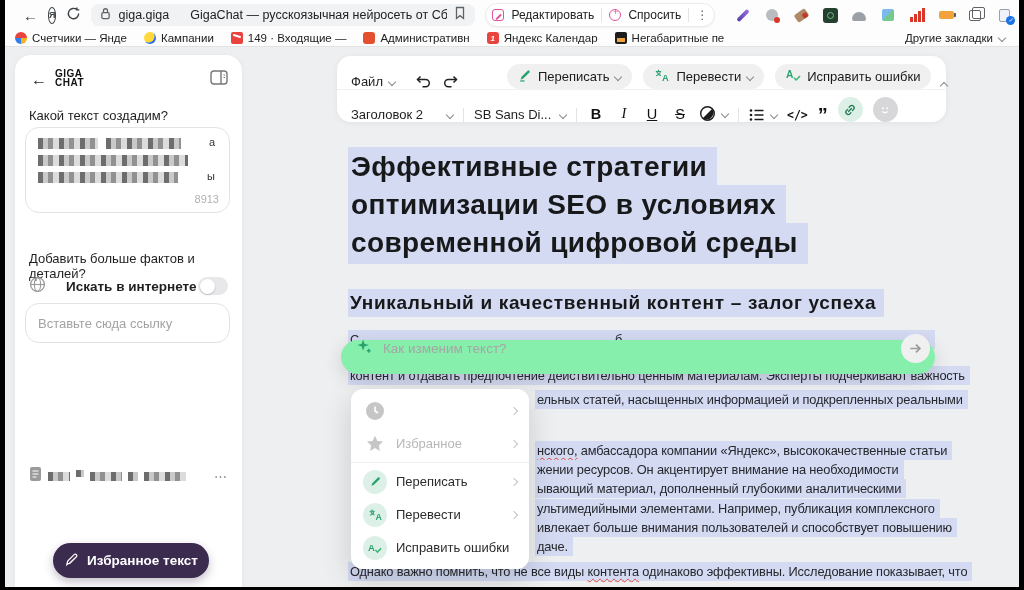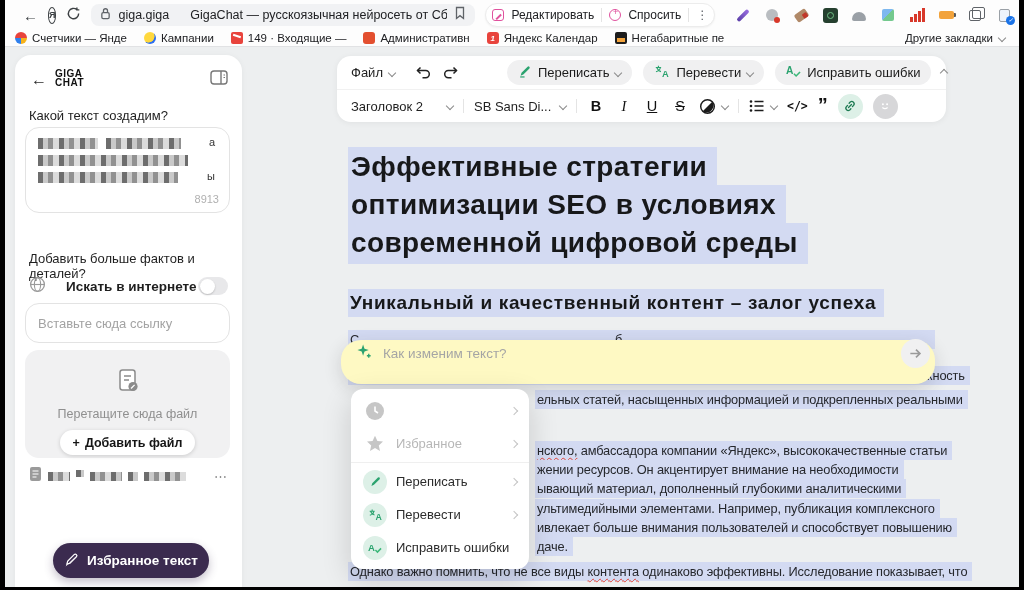--- a/index.html
+++ b/index.html
@@ -75,21 +75,21 @@
   .dropzone{position:absolute;left:10px;top:295px;width:205px;height:108px;background:#f1f1f2;border-radius:14px;text-align:center;}
   .dz-label{font-size:12.5px;color:#8f8f8f;margin-top:6px;}
   .dz-btn{display:inline-flex;align-items:center;gap:5px;margin-top:9px;background:#fff;border-radius:14px;height:25px;padding:0 13px;font-size:12.5px;font-weight:bold;color:#151515;box-shadow:0 1px 4px rgba(0,0,0,.16);}
   .filerow{position:absolute;left:14px;top:412px;width:199px;height:18px;display:flex;align-items:center;gap:6px;}
   .filerow .px{height:9px;}
   .more-dots{margin-left:auto;font-size:13px;color:#6f6f6f;letter-spacing:1px;}
   .cta{position:absolute;left:38px;top:488px;width:156px;height:35px;background:#3b2b4f;border-radius:22px;display:flex;align-items:center;justify-content:center;gap:8px;color:#fff;font-size:13.5px;font-weight:bold;box-shadow:0 4px 10px rgba(59,43,79,.3);}
 
   
   .toolbar{position:absolute;left:332px;top:56px;width:609px;height:66px;background:#fff;border-radius:14px;box-shadow:0 1px 6px rgba(0,0,0,.06);}
-  .tb-row{height:33px;display:flex;align-items:center;padding:0 14px;gap:10px;font-size:13px;color:#1f1f1f;}
+  .tb-row{height:33px;display:flex;align-items:flex-end;padding:0 14px;gap:10px;font-size:13px;color:#1f1f1f;}
   .tb-row.r2{border-top:1px solid #f1f1f1;}
   .tb-item{display:flex;align-items:center;gap:6px;white-space:nowrap;}
   .pill{display:flex;align-items:center;gap:6px;background:#f0f0f1;border-radius:15px;height:25px;padding:0 11px;font-size:13px;color:#1b1b1b;white-space:nowrap;}
   .tb-pills{display:flex;gap:11px;margin-left:38px;}
   .collapse{margin-left:auto;margin-right:4px;}
   .fmt{font-size:14.5px;color:#111;width:18px;text-align:center;}
   .fmt.b{font-weight:bold;}
   .fmt.i{font-style:italic;font-family:"Liberation Serif",serif;}
   .fmt.u{text-decoration:underline;}
   .fmt.s{text-decoration:line-through;}
@@ -103,21 +103,21 @@
   .h1line{position:absolute;left:343px;white-space:nowrap;font-size:28px;font-weight:700;letter-spacing:.4px;color:#17181a;line-height:28px;}
   .h1line .hl{background:#d3daf2;padding:4px 10px 6px 3px;}
   .h2line{position:absolute;left:343px;white-space:nowrap;font-size:19px;font-weight:700;letter-spacing:.7px;color:#17181a;}
   .h2line .hl{background:#d3daf2;padding:3px 8px 4px 2px;}
   .bline{position:absolute;white-space:nowrap;font-size:12.8px;letter-spacing:-.15px;color:#26282d;line-height:15px;}
   .bline .hl{background:#d3daf2;padding:2px 5px 2px 2px;}
   .cov{position:absolute;left:343px;top:330px;width:587px;height:19px;background:#d3daf2;font-size:12.8px;color:#26282d;padding:2px 0 0 2px;}
   .sq{text-decoration:underline;text-decoration-style:wavy;text-decoration-color:#e0443a;text-decoration-thickness:1px;text-underline-offset:2px;}
 
   
-  .prompt{position:absolute;left:336px;top:340px;width:594px;height:44px;background:#fef9c3;border-radius:20px;box-shadow:0 5px 18px rgba(40,40,40,.16);display:flex;align-items:center;padding:0 5px 17px 15px;gap:10px;z-index:5;}
+  .prompt{position:absolute;left:336px;top:340px;width:594px;height:34px;background:#86efac;border-radius:20px;box-shadow:0 5px 18px rgba(40,40,40,.16);display:flex;align-items:center;padding:0 5px 17px 15px;gap:10px;z-index:5;}
   .prompt input{flex:1;border:none;outline:none;font-size:13.5px;color:#222;background:transparent;font-family:"Liberation Sans",sans-serif;}
   .prompt input::placeholder{color:#a5a5a5;}
   .send{width:29px;height:29px;border-radius:50%;background:#f0f0f1;display:flex;align-items:center;justify-content:center;}
 
   
   .menu{position:absolute;left:346px;top:389px;width:178px;background:#fff;border-radius:12px;box-shadow:0 10px 30px rgba(0,0,0,.16);padding:5px 0;z-index:6;}
   .m-row{height:33px;display:flex;align-items:center;padding:0 12px;gap:9px;font-size:13px;color:#2c2c2c;}
   .m-row.muted{color:#b7b7b7;}
   .m-row .chev{margin-left:auto;border-color:#c4c4c4;}
   .m-div{height:1px;background:#efefef;margin:2px 0;}
@@ -260,33 +260,20 @@
             <path d="M1.7 9 h14.6" stroke="#9a9a9a" stroke-width="1.2"></path>
           </svg></span>
       <span style="font-size:13.5px;font-weight:bold;color:#1f1f1f">Искать в интернете</span>
     </div>
     <div class="toggle" style="top:222px">
         <i></i>
       </div>
 
     <input class="sb-input" style="top: 248px;" placeholder="Вставьте сюда ссылку">
 
-    <div class="dropzone">
-      <div style="padding-top:17px"><svg width="26" height="30" viewBox="0 0 26 30">
-            <rect x="5" y="3" width="15" height="20" rx="2.5" fill="#fff" stroke="#8b8b8b" stroke-width="1.5"></rect>
-            <path d="M9 9 h7 M9 13 h5" stroke="#8b8b8b" stroke-width="1.4"></path>
-            <circle cx="18" cy="19.5" r="4.6" fill="#8b8b8b"></circle>
-            <path d="M16 21.5 l3.6-3.6" stroke="#fff" stroke-width="1.3"></path>
-          </svg></div>
-      <div class="dz-label">Перетащите сюда файл</div>
-      <div class="dz-btn">
-        <span>+</span>
-        <span>Добавить файл</span>
-      </div>
-    </div>
 
     <div class="filerow">
       <span><svg width="13" height="16" viewBox="0 0 13 16">
             <rect x="1" y="1" width="11" height="14" rx="2" fill="#9a9a9a"></rect>
             <path d="M3.5 5 h6 M3.5 8 h6 M3.5 11 h4" stroke="#fff" stroke-width="1.2"></path>
           </svg></span>
       <span class="px" style="width:22px"></span>
       <span class="px" style="width:8px;height:7px;margin-bottom:6px"></span>
       <span class="px" style="width:32px"></span>
       <span class="px" style="width:10px"></span>

